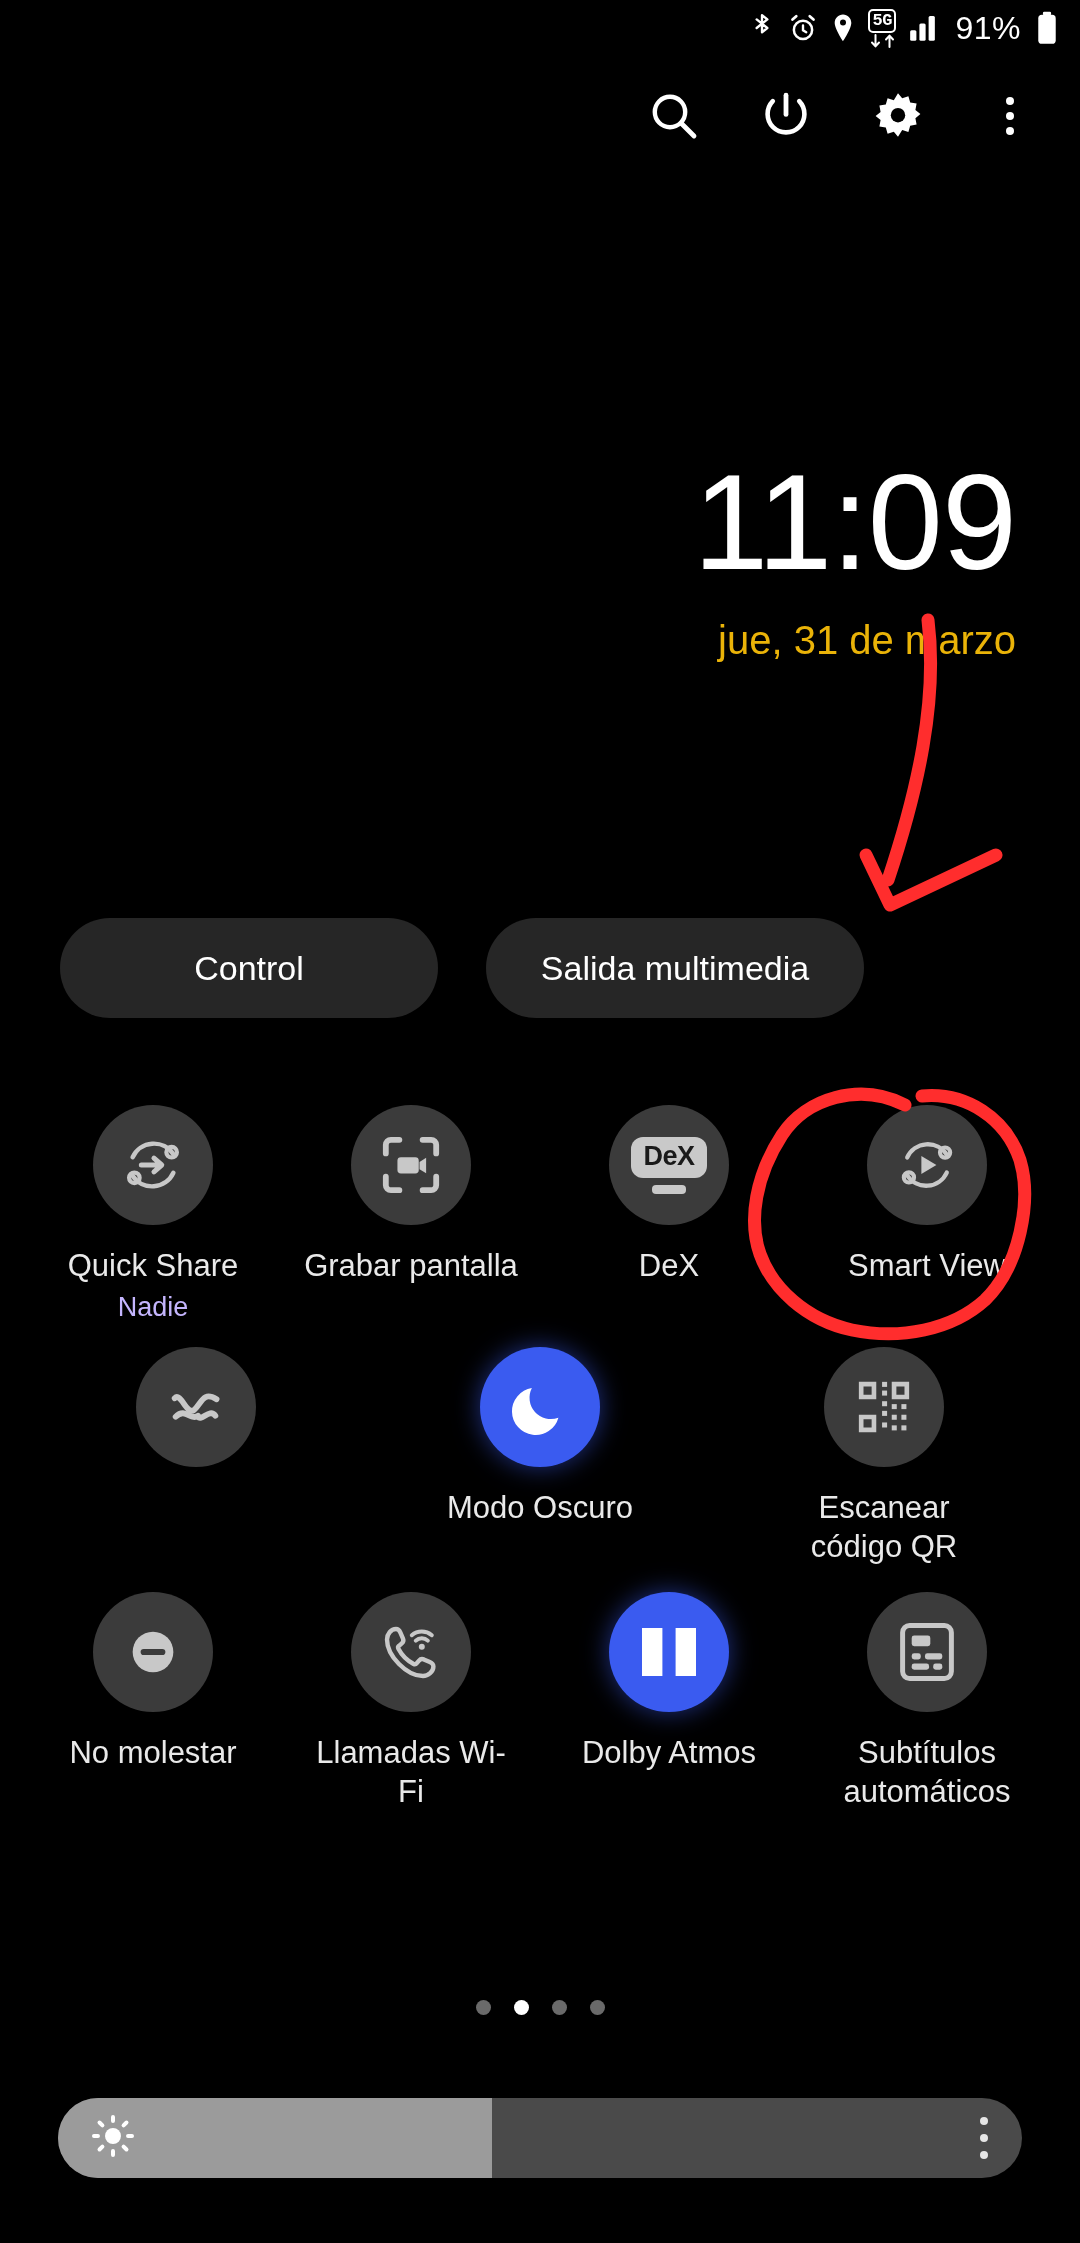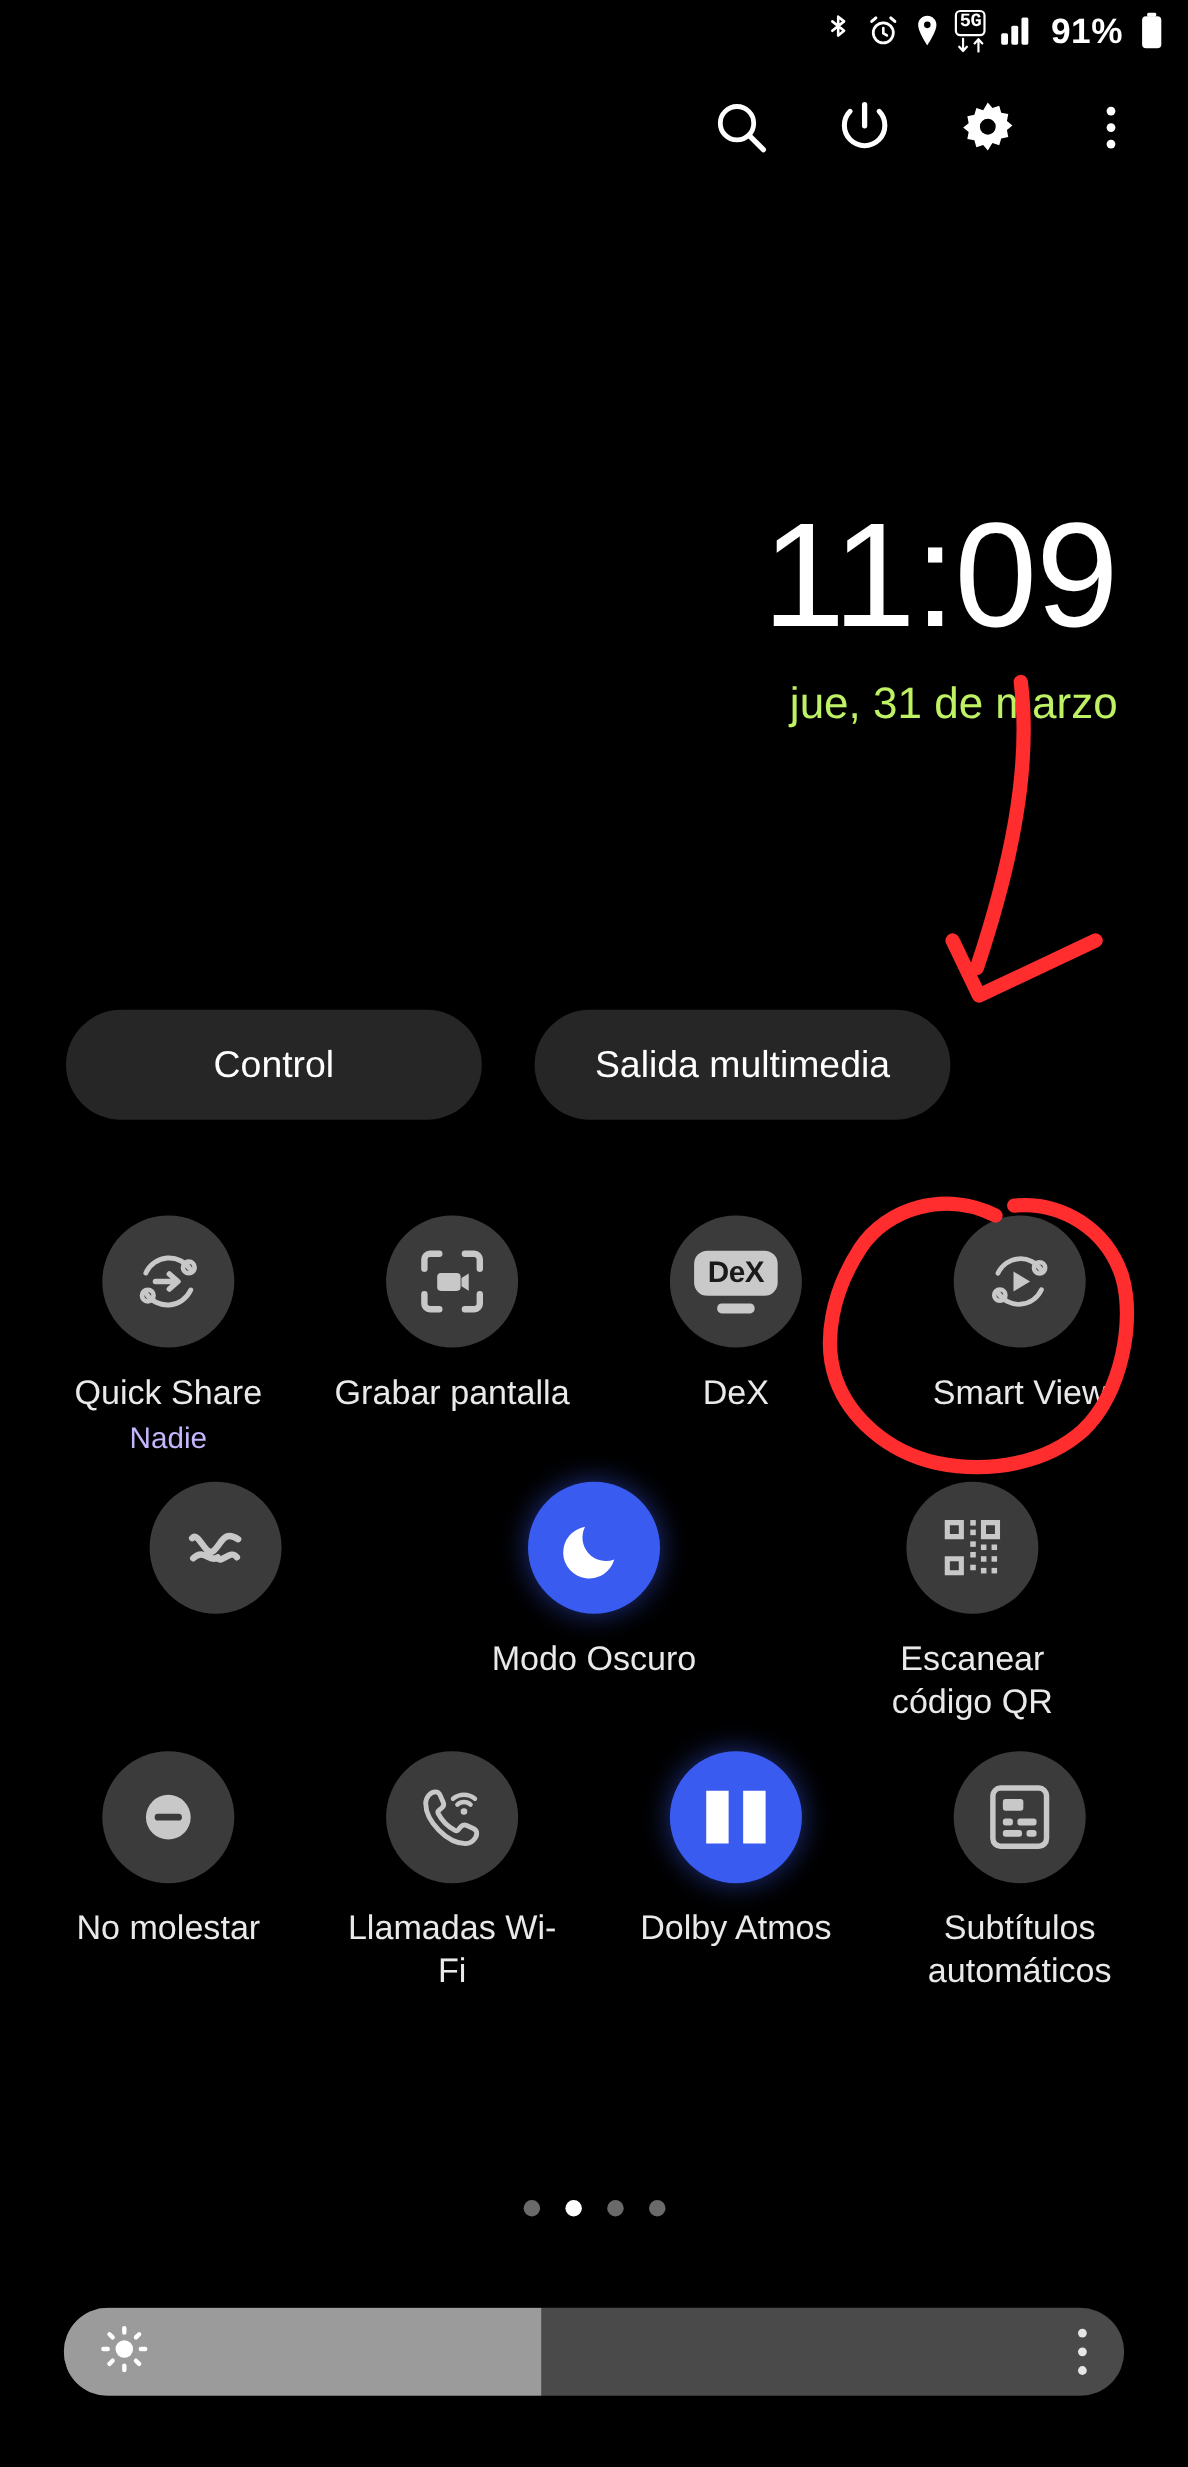--- a/index.html
+++ b/index.html
@@ -13,21 +13,21 @@
   .screen { position:relative; width:1080px; height:2243px; background:#000; }
 
   
   .statusbar {
     position:absolute; top:0; left:0; width:1080px; height:56px;
     display:flex; align-items:center; justify-content:flex-end;
     padding-right:22px; gap:13px;
   }
   .sb-ico { display:flex; align-items:center; justify-content:center; }
   .sb-pct {
-    font-size:32px; font-weight:700; letter-spacing:.5px;
+    font-size:32px; font-weight:400; letter-spacing:.5px;
     line-height:1; margin-left:3px; margin-right:2px;
   }
   .fiveg { display:flex; flex-direction:column; align-items:center; gap:1px;font-family:Liberation Mono, monospace; }
   .fiveg-box {
     border:2.5px solid #fff; border-radius:5px;
     font-size:17px; font-weight:700; line-height:1;
     padding:1.5px 2.5px; letter-spacing:-.5px;
   }
   .fiveg-arrows { display:flex; gap:1px; }
 
@@ -40,21 +40,21 @@
   .tool { width:64px; height:64px; display:flex; align-items:center; justify-content:center; }
   .kebab { display:flex; flex-direction:column; gap:7px; align-items:center; }
   .kebab i { width:8px; height:8px; border-radius:50%; background:#fff; display:block; }
 
   
   .clockwrap { position:absolute; top:455px; left:0; width:1016px; text-align:right; }
   .clock {
     font-size:135px; font-weight:300; letter-spacing:-1px;
     line-height:1; color:#fff;
   }
-  .date { margin-top:28px; font-size:40px; font-weight:400; color:#bef264; }
+  .date { margin-top:28px; font-size:40px; font-weight:400; color:#eab308; }
 
   
   .pills {
     position:absolute; top:918px; left:0; width:924px;
     display:flex; gap:48px; padding:0 60px;
   }
   .pill {
     flex:1; height:100px; border-radius:50px; background:#262626;
     display:flex; align-items:center; justify-content:center;
     font-size:34px; color:#fff;

